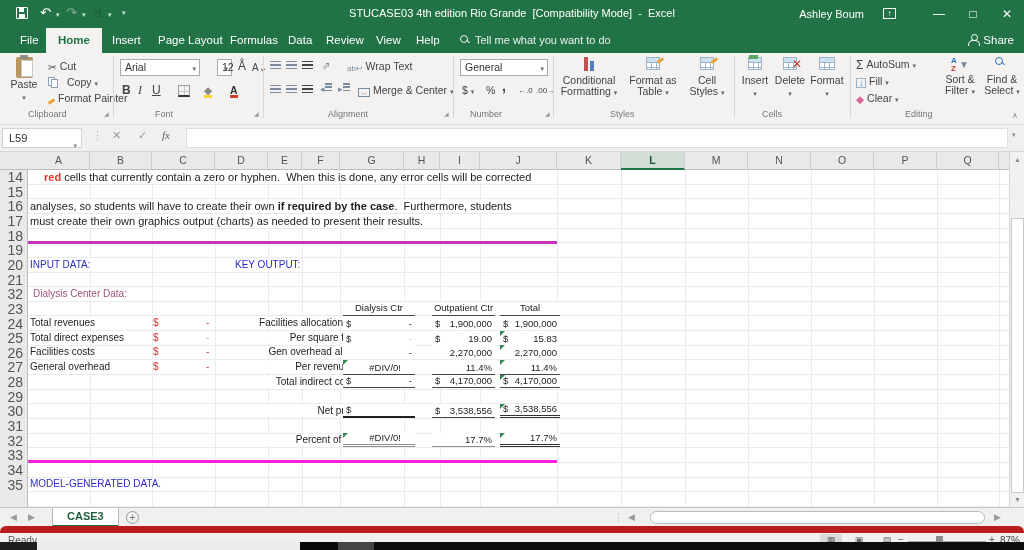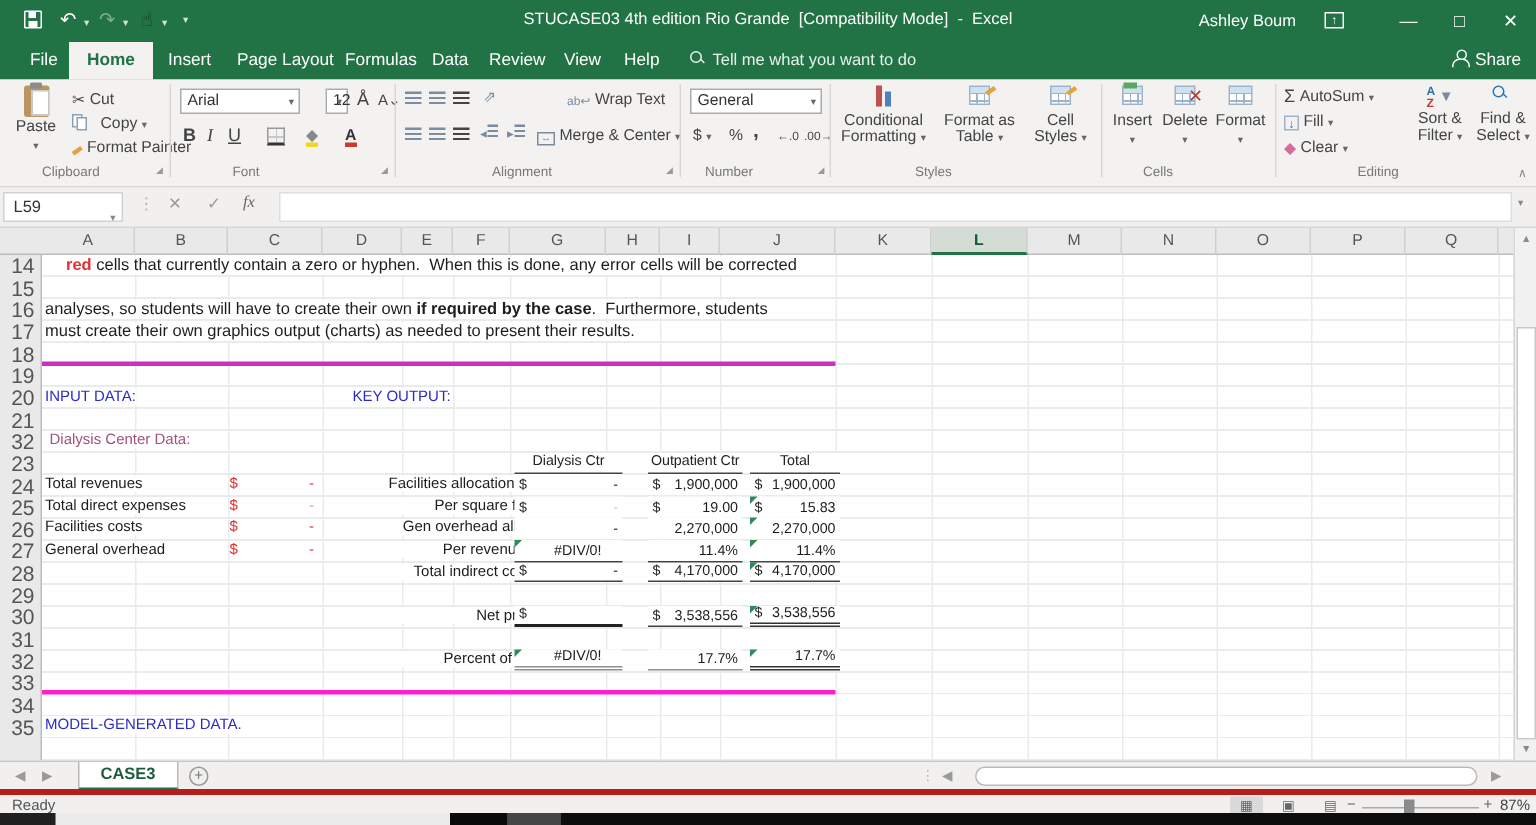--- a/index.html
+++ b/index.html
@@ -100,21 +100,21 @@
   #vthumb { position:absolute; left:1px; top:66px; width:13px; height:275px; background:#fff; border:1px solid #c8c8c8; }
 
   
   #tabbar { position:absolute; left:0; top:507px; width:1024px; height:19px; background:#f1f0ef; border-top:1px solid #c9c7c5; }
   .navarr { position:absolute; top:4px; font-size:9px; color:#9a9a9a; }
   #sheet-tab { position:absolute; left:52px; top:0; height:19px; padding:0 14px; background:#fff; border-left:1px solid #b9b7b5; border-right:1px solid #b9b7b5; border-bottom:2px solid #217346; font-size:11px; font-weight:bold; color:#1e5c3e; line-height:17px; }
   #new-sheet { position:absolute; left:126px; top:3px; width:13px; height:13px; border:1px solid #9a9a9a; border-radius:50%; text-align:center; line-height:11px; font-size:10px; color:#777; }
   #hs-track { position:absolute; left:650px; top:3px; width:335px; height:13px; background:#fff; border:1px solid #bcbab8; border-radius:7px; }
 
   
-  #statusbar { position:absolute; left:0; top:526px; width:1024px; height:16px; background:#f1f0ef; border-top:4px solid #b91c1c; font-size:10px; color:#555; }
+  #statusbar { position:absolute; left:0; top:526px; width:1024px; height:16px; background:#f1f0ef; border-top:7px solid #b91c1c; font-size:10px; color:#555;border-radius:6px; }
   .viewbtn { position:absolute; top:1px; width:22px; height:14px; text-align:center; line-height:13px; font-size:9px; color:#666; }
   .viewbtn.on { background:#dadada; }
   #zoom-track { position:absolute; left:908px; top:8px; width:78px; height:1px; background:#a9a9a9; }
   #zoom-thumb { position:absolute; left:936px; top:3px; width:7px; height:11px; background:#8b8b8b; }
   #zoom-pct { position:absolute; right:4px; top:2px; font-size:10px; color:#444; }
 
   #bottomstrip { position:absolute; left:0; top:542px; width:1024px; height:8px; background:#0d0d0d; }
   .bseg { position:absolute; top:0; height:8px; }
 </style>
 </head>
@@ -186,21 +186,21 @@
 
     <span class="bars abs" style="left:270px;top:8px"></span>
     <span class="bars abs" style="left:286px;top:8px"></span>
     <span class="bars abs" style="left:302px;top:8px;background:repeating-linear-gradient(to bottom,#444 0 1.5px,transparent 1.5px 3.5px)"></span>
     <span class="smallbtn" style="left:322px;top:5px;color:#7a8ca0">⇗</span>
     <span class="bars abs" style="left:270px;top:32px"></span>
     <span class="bars abs" style="left:286px;top:32px"></span>
     <span class="bars abs" style="left:302px;top:32px;background:repeating-linear-gradient(to bottom,#444 0 1.5px,transparent 1.5px 3.5px)"></span>
     <span class="smallbtn" style="left:320px;top:29px;color:#7a8ca0;font-size:9px">◂<span class="bars" style="width:7px"></span></span>
     <span class="smallbtn" style="left:338px;top:29px;color:#7a8ca0;font-size:9px">▸<span class="bars" style="width:7px"></span></span>
-    <div class="smallbtn" style="left:378px;top:6px"><span class="icon-s" style="font-size:8px;color:#7a8ca0">ab↩</span><span>Wrap Text</span></div>
+    <div class="smallbtn" style="left:347px;top:6px"><span class="icon-s" style="font-size:8px;color:#7a8ca0">ab↩</span><span>Wrap Text</span></div>
     <div class="smallbtn" style="left:358px;top:30px"><span class="icon-s" style="width:12px;height:9px;border:1px solid #7a8ca0;text-align:center;line-height:8px;font-size:7px;color:#7a8ca0">↔</span><span>Merge &amp; Center</span> <span class="caret">▾</span></div>
     <div class="grp-label" style="left:328px;width:60px">Alignment</div>
     <span class="launch" style="left:444px">◢</span>
     <div class="gdiv" style="left:453px"></div>
 
     <div class="ddbox" style="left:460px;top:6px;width:88px"><span>General</span><span class="c">▾</span></div>
     <div class="smallbtn" style="left:462px;top:30px"><span>$</span> <span class="caret">▾</span></div>
     <div class="smallbtn" style="left:486px;top:30px">%</div>
     <div class="smallbtn" style="left:502px;top:26px;font-size:14px;font-weight:bold">,</div>
     <div class="smallbtn" style="left:518px;top:30px;font-size:8px;color:#444">←<span>.0</span></div>

